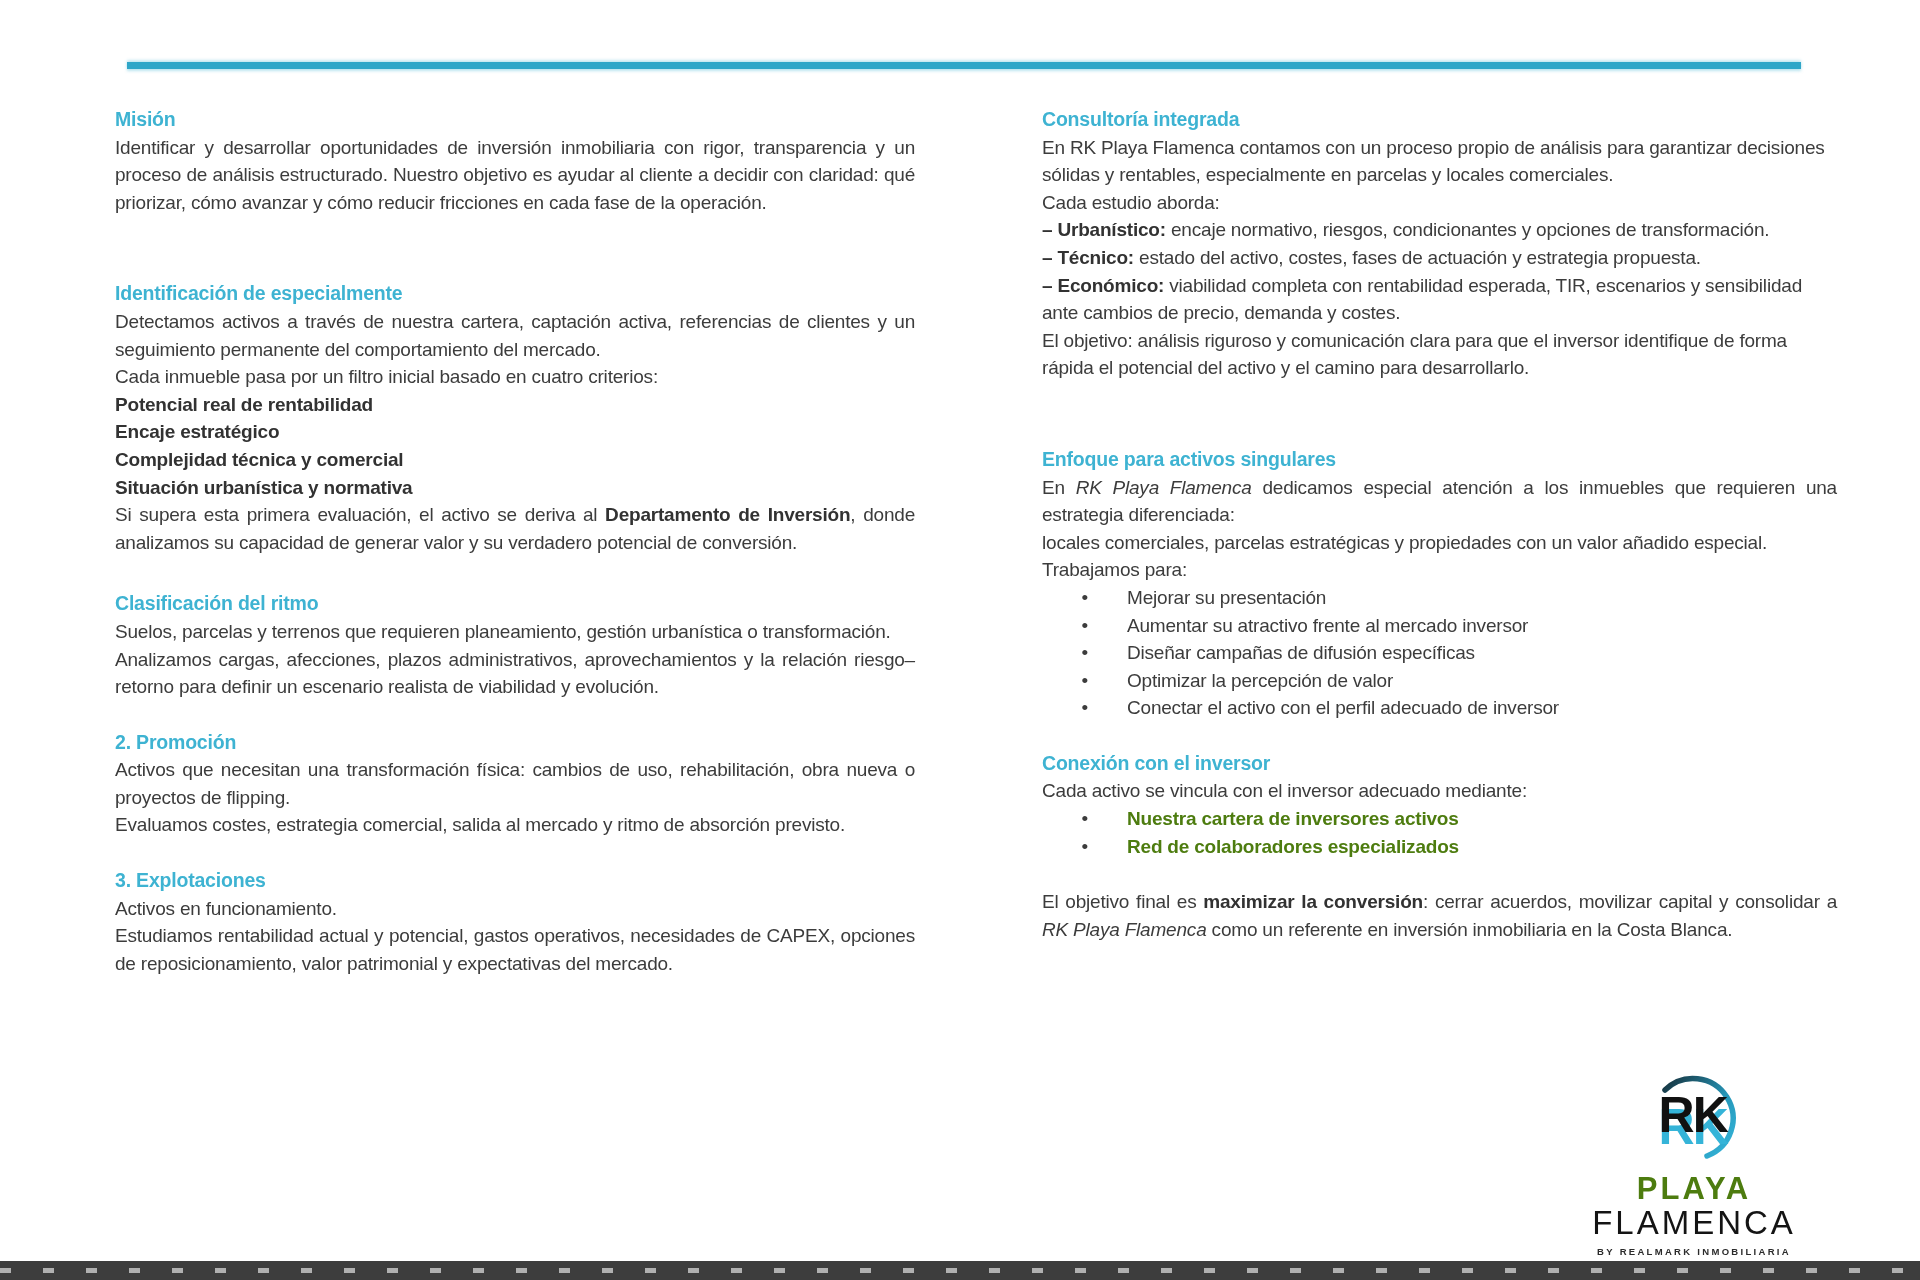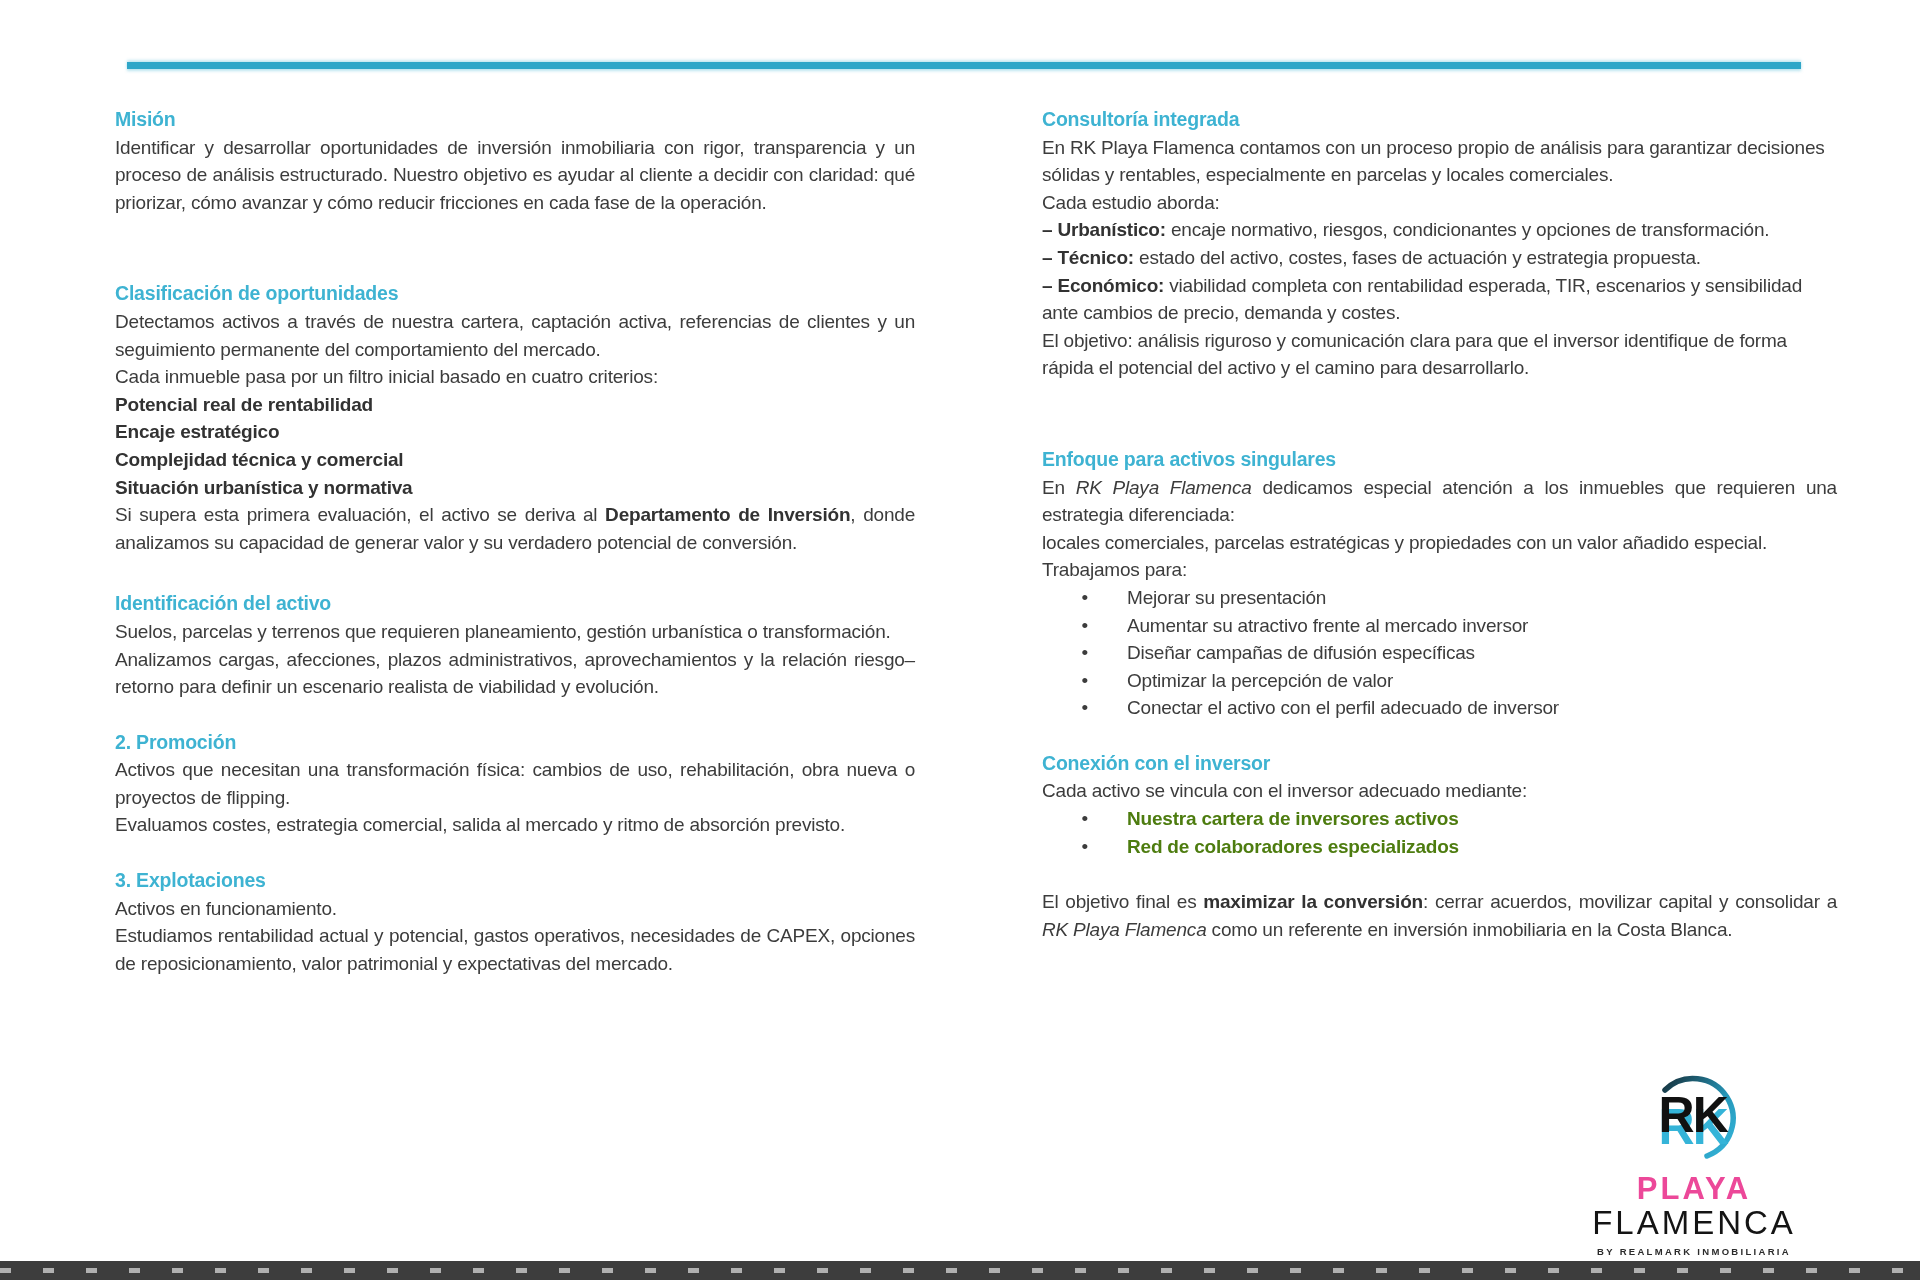--- a/index.html
+++ b/index.html
@@ -36,50 +36,50 @@
   .logo-mark{position:relative;width:134px;height:98px;margin:0 auto;}
   .logo-mark svg{position:absolute;left:0;top:0;}
   .logo-rk-ghost{
     position:absolute;left:50%;top:26px;transform:translateX(-52%);
     font-size:50px;font-weight:800;letter-spacing:-2px;color:#35b4d8;
   }
   .logo-rk{
     position:absolute;left:50%;top:14px;transform:translateX(-52%);
     font-size:50px;font-weight:800;letter-spacing:-2px;color:#111111;
   }
-  .logo-line1{font-size:31px;font-weight:800;letter-spacing:3px;color:#ec4899;line-height:34px;margin-top:2px;}
+  .logo-line1{font-size:31px;font-weight:800;letter-spacing:3px;color:#4d7c0f;line-height:34px;margin-top:2px;}
   .logo-line2{font-size:33px;font-weight:400;letter-spacing:3px;color:#141414;line-height:34px;}
   .logo-tagline{font-size:9.5px;font-weight:700;letter-spacing:2.3px;color:#2b2b2b;margin-top:6px;}
   
   .footer-band{position:absolute;left:0;bottom:0;width:1920px;height:19px;background:#3d3d3d;}
   .footer-band .dashes{
     position:absolute;top:7px;left:0;right:0;height:5px;
     background:repeating-linear-gradient(90deg, rgba(205,205,205,.8) 0 11px, transparent 11px 43px);
   }
 </style>
 </head>
 <body>
 
 <div class="accent-bar"></div>
 
 <div class="col col-left">
 
   <h3 class="sec-heading">Misión</h3>
   <p class="justify">Identificar y desarrollar oportunidades de inversión inmobiliaria con rigor, transparencia y un proceso de análisis estructurado. Nuestro objetivo es ayudar al cliente a decidir con claridad: qué priorizar, cómo avanzar y cómo reducir fricciones en cada fase de la operación.</p>
 
-  <h3 class="sec-heading mt-lg">Clasificación de oportunidades</h3>
+  <h3 class="sec-heading mt-lg">Identificación de especialmente</h3>
   <p class="justify">Detectamos activos a través de nuestra cartera, captación activa, referencias de clientes y un seguimiento permanente del comportamiento del mercado.</p>
   <p>Cada inmueble pasa por un filtro inicial basado en cuatro criterios:</p>
   <p class="bold-line">Potencial real de rentabilidad</p>
   <p class="bold-line">Encaje estratégico</p>
   <p class="bold-line">Complejidad técnica y comercial</p>
   <p class="bold-line">Situación urbanística y normativa</p>
   <p class="justify"><span>Si supera esta primera evaluación, el activo se deriva al </span><b>Departamento de Inversión</b><span>, donde analizamos su capacidad de generar valor y su verdadero potencial de conversión.</span></p>
 
-  <h3 class="sec-heading mt-md">Identificación del activo</h3>
+  <h3 class="sec-heading mt-md">Clasificación del ritmo</h3>
 
   <p class="justify">Suelos, parcelas y terrenos que requieren planeamiento, gestión urbanística o transformación.</p>
   <p class="justify">Analizamos cargas, afecciones, plazos administrativos, aprovechamientos y la relación riesgo–retorno para definir un escenario realista de viabilidad y evolución.</p>
 
   <h3 class="sec-heading mt-sm">2. Promoción</h3>
   <p class="justify">Activos que necesitan una transformación física: cambios de uso, rehabilitación, obra nueva o proyectos de flipping.</p>
   <p class="justify">Evaluamos costes, estrategia comercial, salida al mercado y ritmo de absorción previsto.</p>
 
   <h3 class="sec-heading mt-sm">3. Explotaciones</h3>
   <p>Activos en funcionamiento.</p>

